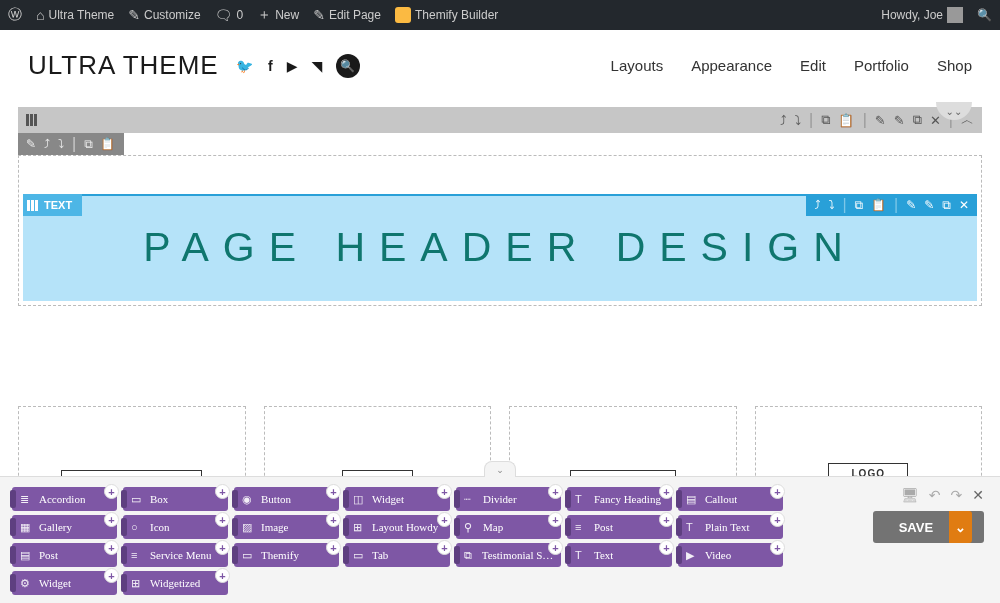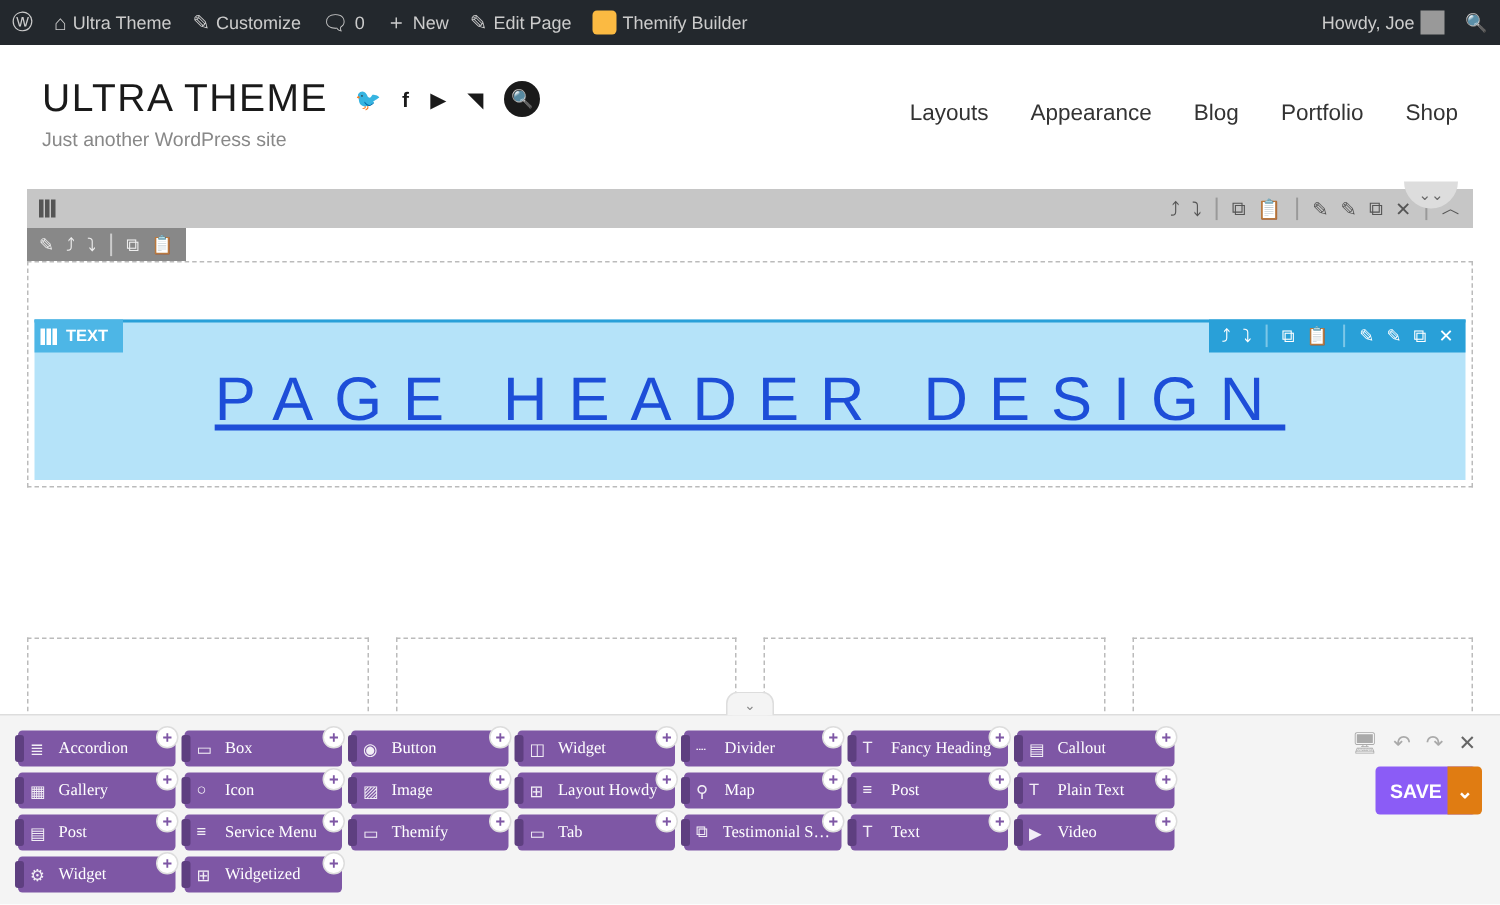--- a/index.html
+++ b/index.html
@@ -42,42 +42,42 @@
 .content-area { margin: 0 18px; border: 1px dashed #bbb; padding: 38px 4px 4px; }
 
 .text-module { position: relative; }
 .text-label-bar { position: absolute; top: 0; left: 0; right: 0; height: 22px; display: flex; align-items: center; z-index: 2; }
 .text-label-left { background: #4db6e6; height: 22px; display: flex; align-items: center; padding: 0 6px 0 4px; gap: 6px; }
 .text-label-left .grid-icon span { background: #fff; width: 3px; height: 11px; }
 .text-label-txt { color: #fff; font-size: 11px; font-weight: 600; padding-right: 4px; }
 .text-label-right { margin-left: auto; background: #29a0d8; height: 22px; display: flex; align-items: center; gap: 8px; padding: 0 8px; }
 .text-label-right .tb-icon { color: #fff; font-size: 12px; }
 .text-body { background: #b5e3f9; padding: 28px 10px 30px; text-align: center; border-top: 2px solid #29a0d8; }
-.page-header-text { font-size: 41px; letter-spacing: 14px; color: #1d4ed8; font-weight: 300; text-decoration: underline; }
+.page-header-text { font-size: 41px; letter-spacing: 14px; color: #0f766e; font-weight: 300; }
 
 .logo-row { display: flex; gap: 18px; margin: 100px 18px 0; }
 .logo-col { flex: 1; border: 1px dashed #bbb; height: 80px; display: flex; align-items: flex-end; justify-content: center; padding-bottom: 0; overflow: hidden; }
 .logo-box { border: 1px solid #333; padding: 6px 18px; font-size: 10px; letter-spacing: 1px; color: #333; font-weight: 600; display: flex; gap: 6px; align-items: center; margin-bottom: -10px; }
 .logo-dashes { letter-spacing: 2px; color: #666; }
 
 
 .bottom-panel { position: absolute; bottom: 0; left: 0; right: 0; background: #f4f4f4; border-top: 1px solid #ddd; padding: 10px 12px 8px; }
 .panel-collapse { position: absolute; top: -16px; left: 50%; transform: translateX(-50%); width: 32px; height: 16px; background: #f4f4f4; border: 1px solid #ddd; border-bottom: none; border-radius: 8px 8px 0 0; display: flex; align-items: center; justify-content: center; font-size: 9px; color: #888; cursor: pointer; }
 .panel-content { display: flex; gap: 14px; align-items: flex-start; }
 .modules-grid { display: grid; grid-template-columns: repeat(7, 105px); gap: 4px 6px; }
 .module-chip { position: relative; height: 24px; background: #7e57a5; border-radius: 3px; display: flex; align-items: center; padding: 0 6px; color: #fff; font-size: 11px; cursor: pointer; }
 .module-chip::before { content: ''; position: absolute; left: -2px; top: 3px; bottom: 3px; width: 6px; background: #5e3f80; border-radius: 2px; }
 .module-chip::after { content: '+'; position: absolute; right: -2px; top: -3px; width: 13px; height: 13px; background: #fff; color: #7e57a5; border-radius: 50%; font-size: 11px; display: flex; align-items: center; justify-content: center; font-weight: bold; border:1px solid #ddd; }
 .module-icon { width: 14px; font-size: 11px; margin-right: 5px; margin-left: 2px; opacity: 0.9; }
 .module-text { white-space: nowrap; overflow: hidden; text-overflow: ellipsis; line-height: 1.1; font-family: Liberation Serif, serif; }
 
 .panel-right { margin-left: auto; display: flex; flex-direction: column; align-items: flex-end; gap: 6px; padding-right: 4px; }
 .panel-top-icons { display: flex; gap: 10px; color: #aaa; font-size: 14px; align-items: center; }
 .panel-top-icons span { cursor: pointer; }
-.save-btn { background: #8b5cf6; color: #fff; font-weight: 700; font-size: 13px; padding: 8px 10px; border-radius: 3px; display: flex; align-items: center; gap: 0; cursor: pointer; margin-top: 2px; }
+.save-btn { background: #737373; color: #fff; font-weight: 700; font-size: 13px; padding: 8px 26px; border-radius: 3px; display: flex; align-items: center; gap: 12px; cursor: pointer; margin-top: 2px; }
 .save-caret { background: #e07c12; padding: 2px 6px; margin: -8px -14px -8px 4px; border-radius: 0 3px 3px 0; height: 32px; display:flex; align-items:center; }
 </style>
 </head>
 <body>
 
 <div class="wp-adminbar">
   <div class="wp-left">
     <span class="wp-item">
         <span class="wp-icon">ⓦ</span>
       </span>
@@ -120,26 +120,25 @@
     <div class="site-title-row">
       <div class="site-title">ULTRA THEME</div>
       <div class="social-icons">
         <span class="social-icon">🐦</span>
         <span class="social-icon"><b>f</b></span>
         <span class="social-icon">▶</span>
         <span class="social-icon">◥</span>
         <span class="search-circle">🔍</span>
       </div>
     </div>
-    <div class="tagline">Just another WordPress site</div>
   </div>
   <div class="main-nav">
     <span class="nav-item">Layouts</span>
     <span class="nav-item">Appearance</span>
-    <span class="nav-item">Blog</span>
+    <span class="nav-item">Edit</span>
     <span class="nav-item">Portfolio</span>
     <span class="nav-item">Shop</span>
   </div>
 </div>
 
 <div class="canvas">
   <div class="expand-tab">⌄⌄</div>
 
   <div class="row-toolbar">
     <span class="grid-icon">

